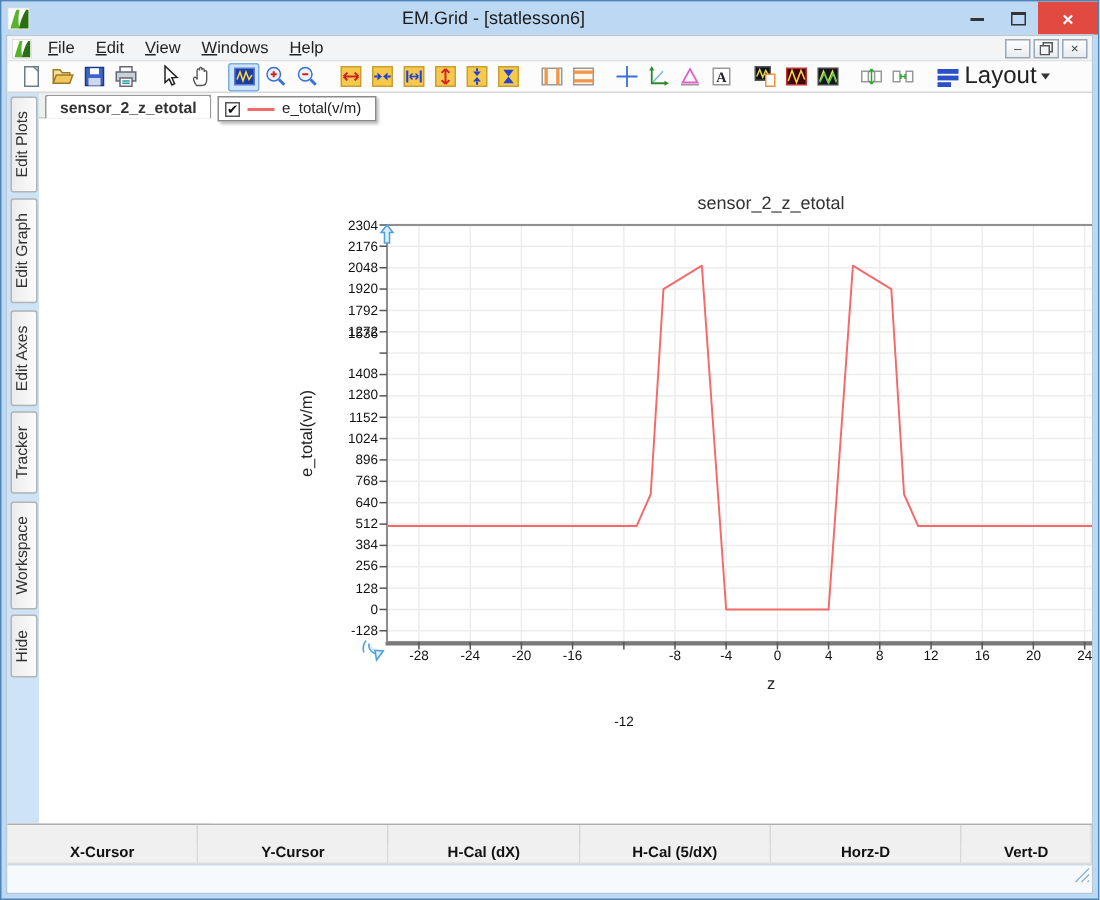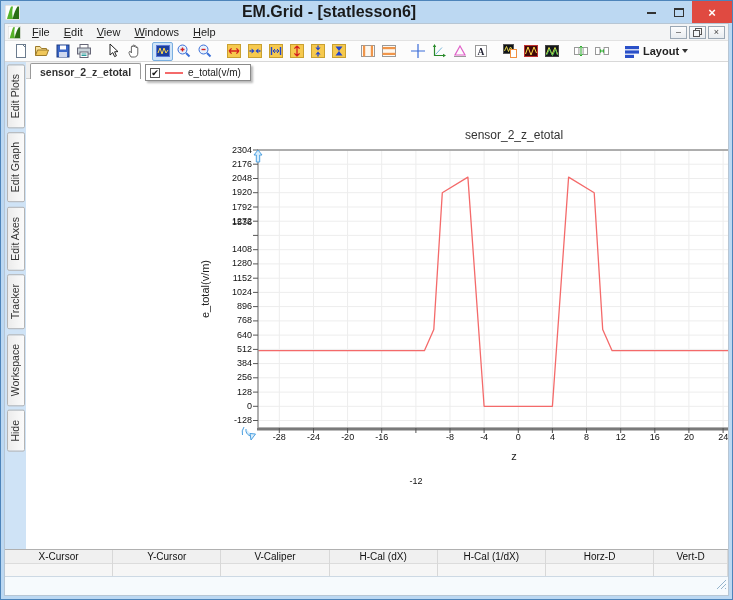--- a/index.html
+++ b/index.html
@@ -5,41 +5,41 @@
   html,body{margin:0;padding:0;background:#e8e8e8;}
   *{box-sizing:border-box;}
   .window{
     position:relative;width:733px;height:600px;margin:0 auto;
     background:#bcd8f2;border:1px solid #4d84ba;
     font-family:"Liberation Sans",sans-serif;overflow:hidden;
   }
   
   .titlebar{position:absolute;top:0;left:0;right:0;height:22px;display:flex;align-items:center;background:#bcd8f2;}
   .titlebar .logo{margin-left:4px;width:15px;height:15px;flex:0 0 auto;}
-  .titlebar .title{flex:1;text-align:center;font-size:16px;color:#1a1a1a;font-weight:bold;}
+  .titlebar .title{flex:1;text-align:center;font-size:12px;color:#1a1a1a;}
   .win-controls{display:flex;height:22px;align-items:stretch;}
   .wc-btn{display:flex;align-items:center;justify-content:center;width:27px;cursor:default;color:#333;}
   .wc-min i{display:block;width:9px;height:3px;border-bottom:2px solid #333;}
   .wc-max i{display:block;width:10px;height:9px;border:1px solid #333;border-top-width:2px;}
   .wc-close{width:40px;background:#e04a41;color:#fff;font-size:13px;font-weight:bold;}
   
   .body{position:absolute;top:22px;left:3px;right:3px;bottom:3px;background:#fff;border:1px solid #b7c6d4;display:flex;flex-direction:column;}
   
   .menubar{height:17px;background:#f3f4f5;border-bottom:1px solid #e2e2e2;display:flex;align-items:center;font-size:11px;color:#222;}
   .menubar .mdi-logo{width:13px;height:13px;margin:0 4px 0 3px;}
   .menu-item{padding:18px 7px;cursor:default;}
   .menu-item u{text-decoration:underline;}
   .mdi-controls{margin-left:auto;display:flex;gap:2px;padding-right:3px;}
   .mdi-btn{width:17px;height:13px;border:1px solid #9aa7b4;background:linear-gradient(#fdfdfd,#e8ecf0);display:flex;align-items:center;justify-content:center;font-size:9px;color:#444;line-height:1;}
   
   .toolbar{height:21px;background:#fcfcfc;border-bottom:1px solid #d8d8d8;display:flex;align-items:center;padding-left:5px;}
   .tb-group{display:flex;align-items:center;margin-right:8px;}
   .tb-btn{width:21px;height:19px;display:flex;align-items:center;justify-content:center;border:1px solid transparent;border-radius:2px;}
   .tb-btn.sel{background:#cfe4f8;border-color:#7aafe0;}
-  .layout-btn{display:flex;align-items:center;gap:3px;font-size:11px;color:#222;padding:1px 4px;font-weight:bold;}
+  .layout-btn{display:flex;align-items:center;gap:3px;font-size:16px;color:#222;padding:1px 4px;}
   .caret{width:0;height:0;border-left:3px solid transparent;border-right:3px solid transparent;border-top:4px solid #333;}
   
   .content{flex:1;display:flex;overflow:hidden;background:#cfe3f6;}
   .sidebar{width:21px;background:#cfe3f6;display:flex;flex-direction:column;align-items:center;padding-top:2px;gap:4px;}
   .side-tab{writing-mode:vertical-rl;transform:rotate(180deg);background:linear-gradient(90deg,#fbfbfb,#ececec);border:1px solid #b4b4b4;border-radius:2px;font-size:10.5px;color:#333;padding:9px 1px;width:18px;text-align:center;cursor:default;}
   .main{flex:1;display:flex;background:#fff;}
   .tabbar{height:17px;background:#efefef;border-bottom:1px solid #cfcfcf;display:flex;align-items:flex-end;padding-left:4px;}
   .tab{background:#fff;border:1px solid #9a9a9a;border-bottom:none;border-radius:2px 2px 0 0;font-size:10.5px;font-weight:bold;color:#333;padding:2px 9px 1px 9px;position:relative;top:1px;}
   .page{flex:1;position:relative;background:#fff;overflow:hidden;}
   
@@ -52,21 +52,21 @@
   .y-axis-title{position:absolute;left:64px;top:227px;transform:translate(-50%,-50%) rotate(-90deg);font-size:11px;color:#222;white-space:nowrap;}
   #plot{position:absolute;left:117px;top:88px;width:512px;height:278px;}
   .ytick{position:absolute;left:73px;width:38px;text-align:right;font-size:9px;color:#111;}
   .xtick{position:absolute;top:370px;width:40px;text-align:center;font-size:9px;color:#111;}
   .grid{stroke:#ededed;stroke-width:1;}
   .tick{stroke:#555;stroke-width:1;}
   .handle path{fill:#d9edfb;stroke:#4da0e0;stroke-width:1;}
   
   .cursorbar{height:27px;border-top:1px solid #b0b0b0;display:flex;background:#f0f0f0;}
   .cb-col{flex:1;display:flex;flex-direction:column;border-right:1px solid #d8d8d8;}
-  .cb-h{height:13px;font-size:10px;font-weight:normal;color:#111;text-align:center;line-height:13px;background:#f0f0f0;}
+  .cb-h{height:13px;font-size:10px;font-weight:bold;color:#111;text-align:center;line-height:13px;background:#f0f0f0;margin-top:12px;}
   .cb-v{flex:1;background:#f6f6f6;border-top:1px solid #dcdcdc;}
   
   .statusbar{height:19px;background:#f6fafd;border-top:1px solid #cdd9e4;position:relative;}
   .grip{position:absolute;right:1px;bottom:1px;}
 </style>
 </head>
 <body>
 
 <div class="window">
 
@@ -469,29 +469,25 @@
     <div class="cursorbar" id="cursorbar">
         <div class="cb-col">
           <div class="cb-h">X-Cursor</div>
           <div class="cb-v"></div>
         </div>
         <div class="cb-col">
           <div class="cb-h">Y-Cursor</div>
           <div class="cb-v"></div>
         </div>
         <div class="cb-col">
-          <div class="cb-h">V-Caliper</div>
-          <div class="cb-v"></div>
-        </div>
-        <div class="cb-col">
           <div class="cb-h">H-Cal (dX)</div>
           <div class="cb-v"></div>
         </div>
         <div class="cb-col">
-          <div class="cb-h">H-Cal (1/dX)</div>
+          <div class="cb-h">H-Cal (5/dX)</div>
           <div class="cb-v"></div>
         </div>
         <div class="cb-col">
           <div class="cb-h">Horz-D</div>
           <div class="cb-v"></div>
         </div>
         <div class="cb-col" style="flex: 0.68 1 0%;">
           <div class="cb-h">Vert-D</div>
           <div class="cb-v"></div>
         </div>

